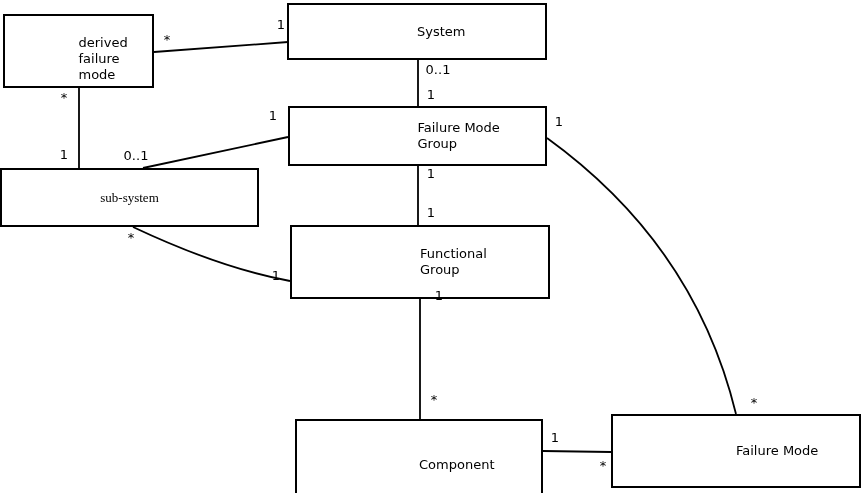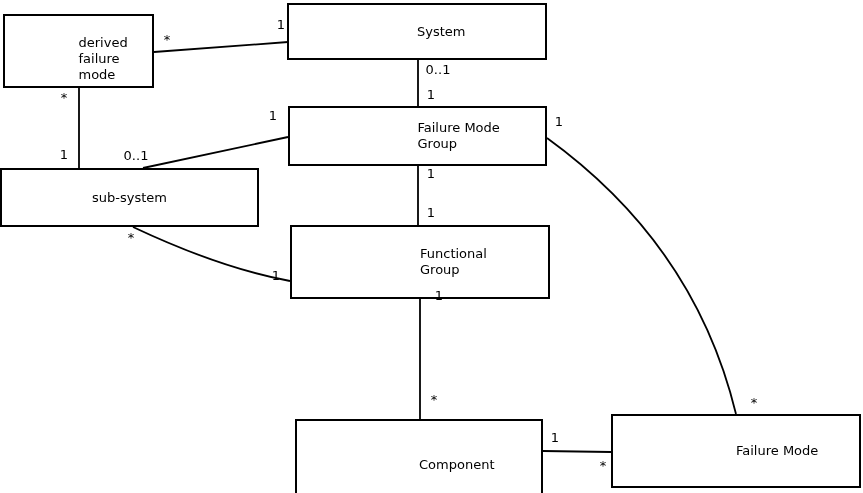--- a/index.html
+++ b/index.html
@@ -38,20 +38,21 @@
     top: 50%;
     transform: translateY(-50%);
     font-size: 13px;
     line-height: 16px;
     color: #000000;
     white-space: pre-line;
   }
   .node.centered .lbl {
     transform: translate(-50%, -50%);
     white-space: nowrap;
+    font-family: Liberation Serif, serif;
   }
   .node.low .lbl {
     top: 62%;
   }
   .mult {
     position: absolute;
     transform: translate(-50%, -50%);
     font-size: 13px;
     line-height: 14px;
     color: #000000;

